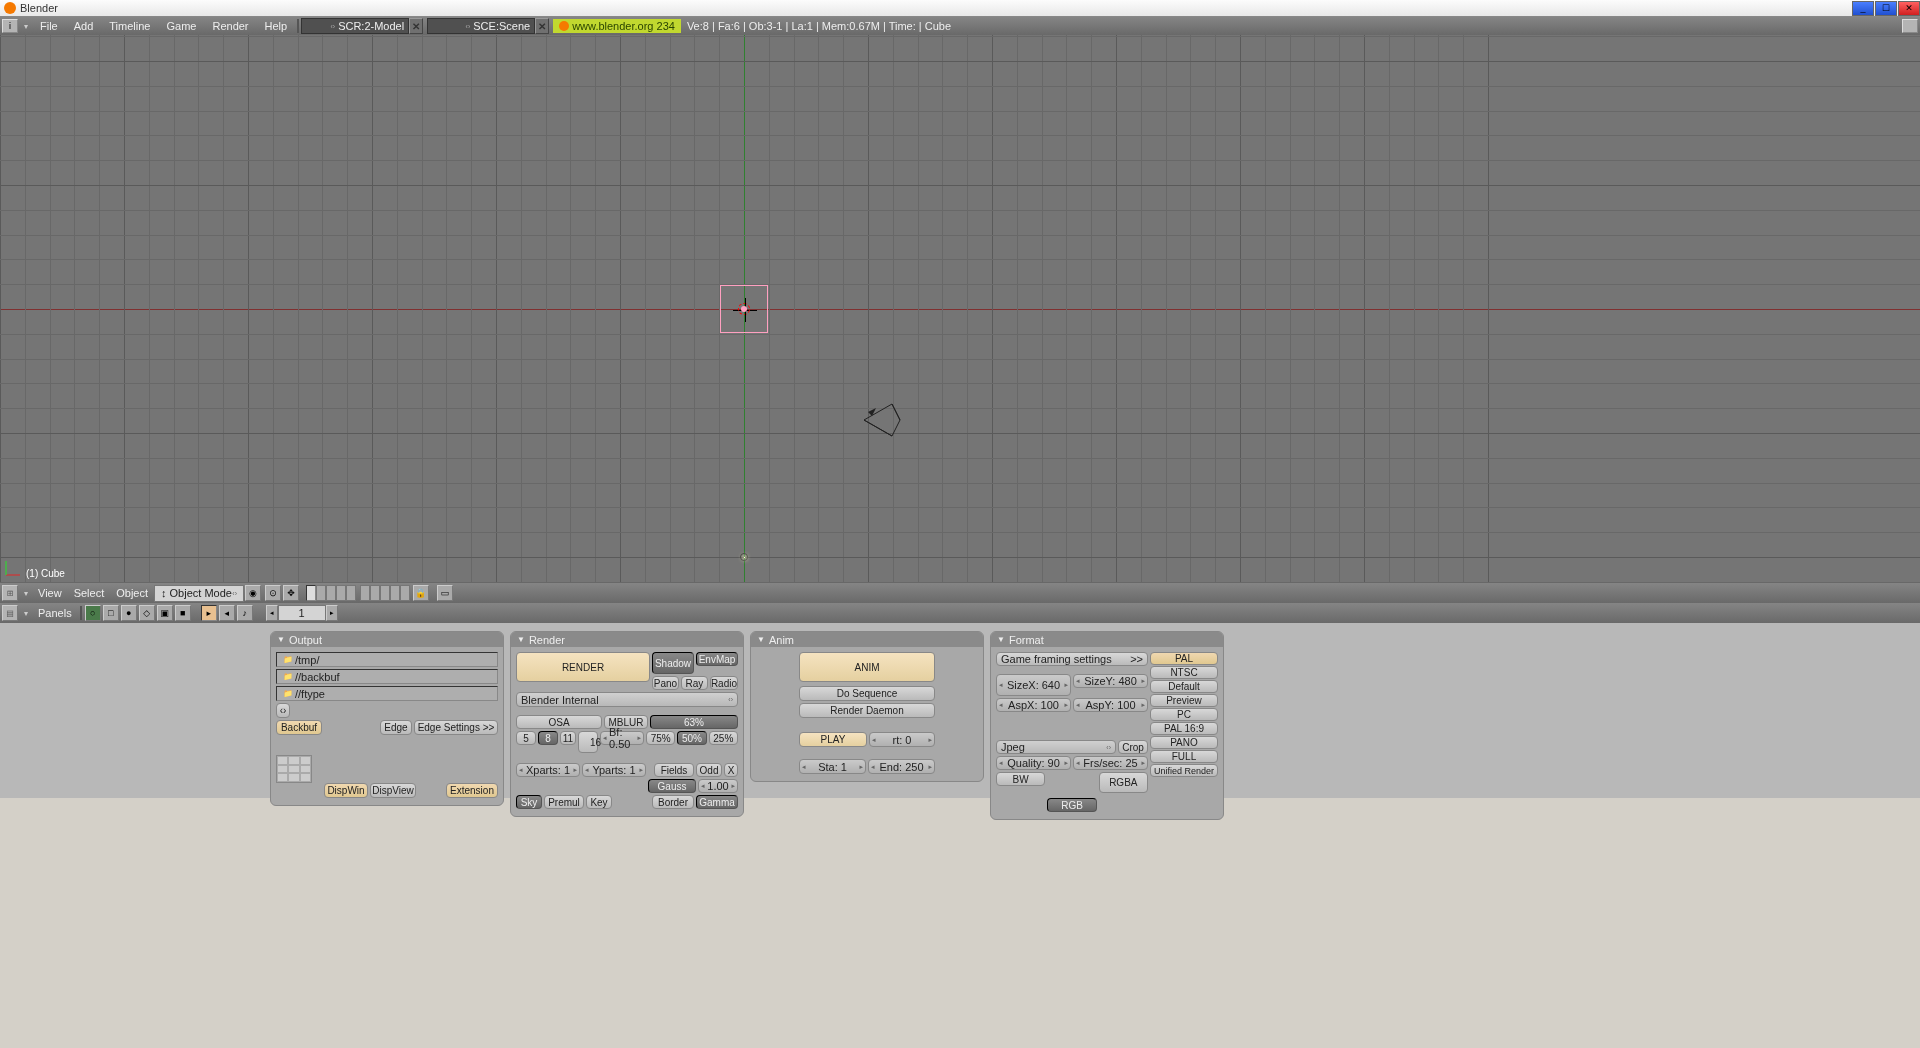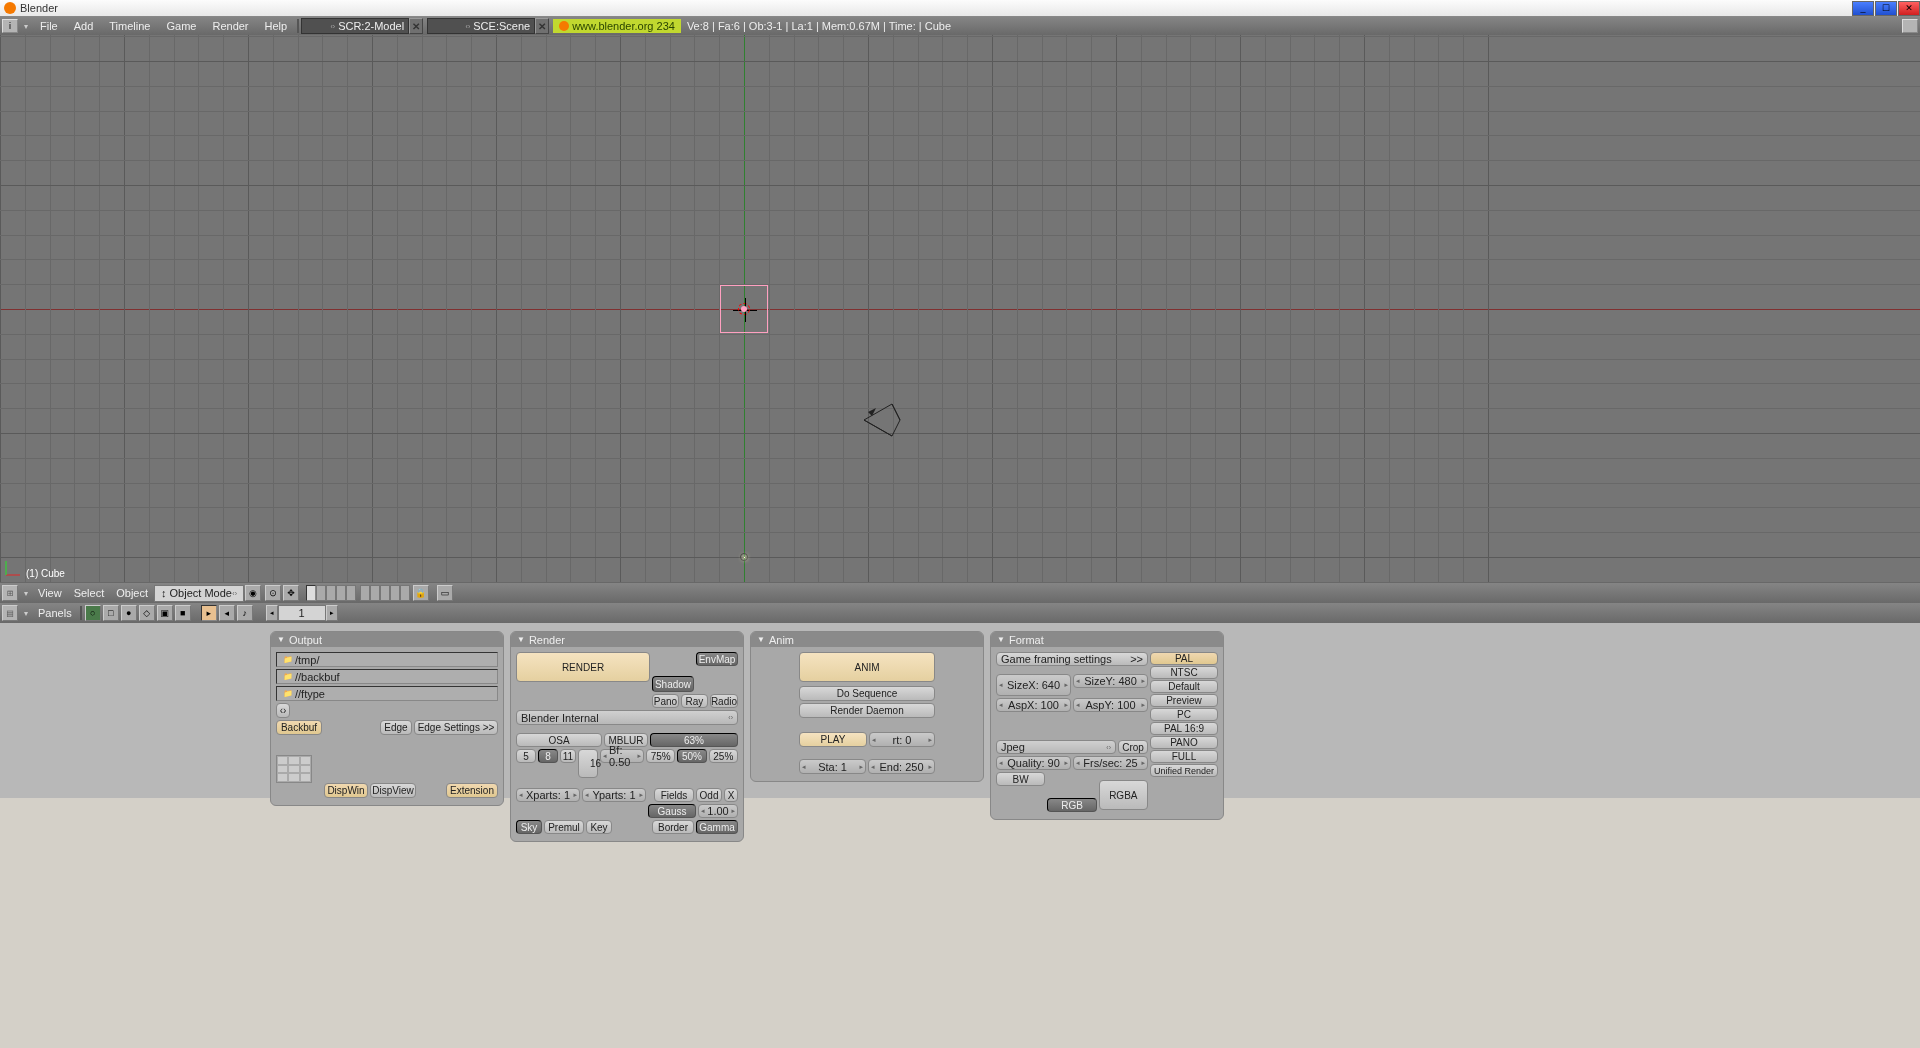--- a/index.html
+++ b/index.html
@@ -361,21 +361,21 @@
 <div class="panel" style="width:234px;">
   <div class="panel-header">
         <span class="tri">▼</span>
         <span>Render</span>
       </div>
   <div class="panel-body">
     <div class="row">
       <div class="pbtn big" style="width:134px;height:30px;">RENDER</div>
       <div style="display:flex;flex-direction:column;gap:2px;flex:1;">
         <div class="row" style="margin:0;">
-          <div class="pbtn active" style="flex:1;height:16px;margin-top:24px;">Shadow</div>
+          <div class="pbtn active" style="flex:1;height:22px;">Shadow</div>
           <div class="pbtn active" style="flex:1;height:14px;">EnvMap</div>
         </div>
         <div class="row" style="margin:0;">
           <div class="pbtn" style="flex:1;height:14px;">Pano</div>
           <div class="pbtn" style="flex:1;height:14px;">Ray</div>
           <div class="pbtn" style="flex:1;height:14px;">Radio</div>
         </div>
       </div>
     </div>
     <div class="row">
@@ -387,21 +387,21 @@
     <div style="height:6px;"></div>
     <div class="row">
       <div class="pbtn" style="width:86px;height:14px;">OSA</div>
       <div class="pbtn" style="width:44px;height:14px;">MBLUR</div>
       <div class="pbtn active" style="flex:1;height:14px;">63%</div>
     </div>
     <div class="row">
       <div class="pbtn" style="width:20px;height:14px;">5</div>
       <div class="pbtn active" style="width:20px;height:14px;">8</div>
       <div class="pbtn" style="width:16px;height:14px;">11</div>
-      <div class="pbtn" style="width:20px;height:29px;padding-left:15px;">16</div>
+      <div class="pbtn" style="width:20px;height:22px;padding-left:15px;">16</div>
       <div class="pnum" style="width:44px;height:14px;justify-content:flex-end;">
             <span class="la">◂</span>
             <span>Bf: 0.50</span>
             <span class="ra">▸</span>
           </div>
       <div class="pbtn" style="flex:1;height:14px;">75%</div>
       <div class="pbtn active" style="flex:1;height:14px;">50%</div>
       <div class="pbtn" style="flex:1;height:14px;">25%</div>
     </div>
     <div style="height:8px;"></div>
@@ -529,21 +529,21 @@
               </div>
           <div class="pnum" style="flex:1;height:14px;">
                 <span class="la">◂</span>
                 <span>Frs/sec: 25</span>
                 <span class="ra">▸</span>
               </div>
         </div>
         <div class="row" style="margin:0;">
           <div class="pbtn" style="flex:1;height:14px;">BW</div>
           <div class="pbtn active" style="flex:1;height:14px;margin-top:26px;">RGB</div>
-          <div class="pbtn" style="flex:1;height:30px;margin-top:8px;">RGBA</div>
+          <div class="pbtn" style="flex:1;height:21px;">RGBA</div>
         </div>
       </div>
       <div style="width:68px;display:flex;flex-direction:column;gap:1px;">
         <div class="pbtn highlighted" style="height:13px;">PAL</div>
         <div class="pbtn" style="height:13px;">NTSC</div>
         <div class="pbtn" style="height:13px;">Default</div>
         <div class="pbtn" style="height:13px;">Preview</div>
         <div class="pbtn" style="height:13px;">PC</div>
         <div class="pbtn" style="height:13px;">PAL 16:9</div>
         <div class="pbtn" style="height:13px;">PANO</div>

